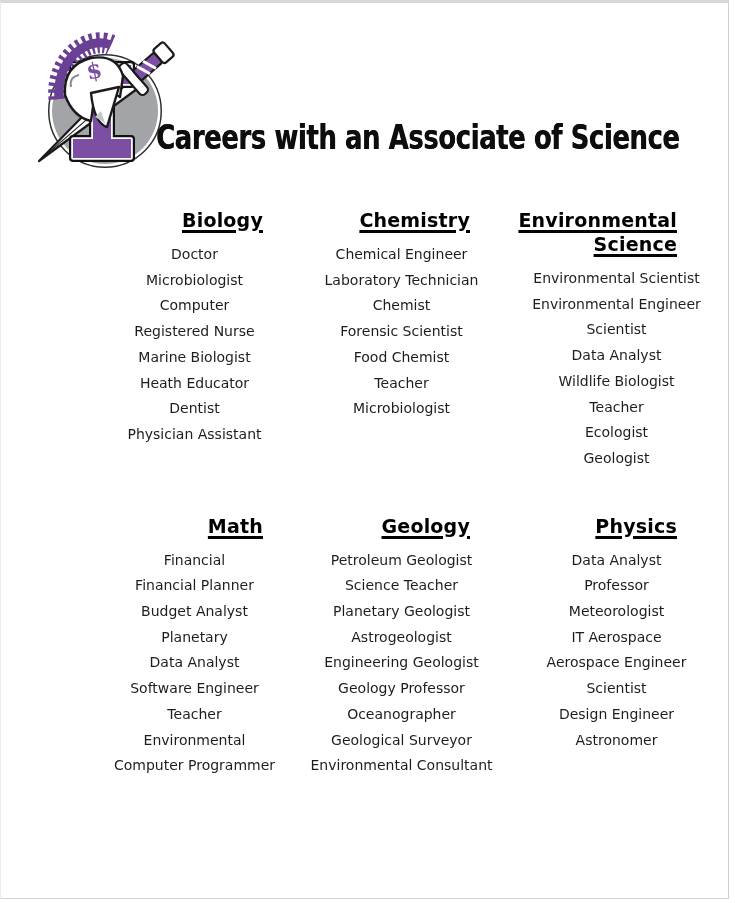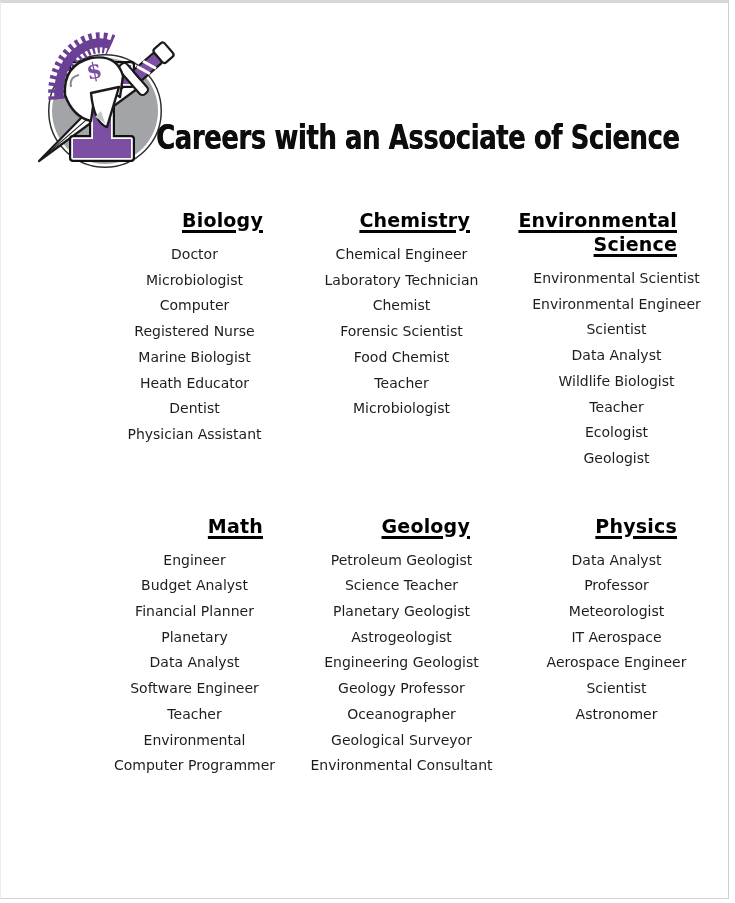--- a/index.html
+++ b/index.html
@@ -146,23 +146,23 @@
           <li>Wildlife Biologist</li>
           <li>Teacher</li>
           <li>Ecologist</li>
           <li>Geologist</li>
         </ul>
   </div>
 
   <div class="section">
     <h2>Math</h2>
     <ul>
-          <li>Engineer</li>
+          <li>Financial</li>
+          <li>Financial Planner</li>
           <li>Budget Analyst</li>
-          <li>Financial Planner</li>
           <li>Planetary</li>
           <li>Data Analyst</li>
           <li>Software Engineer</li>
           <li>Teacher</li>
           <li>Environmental</li>
           <li>Computer Programmer</li>
         </ul>
   </div>
 
   <div class="section">
@@ -182,17 +182,18 @@
 
   <div class="section">
     <h2>Physics</h2>
     <ul>
           <li>Data Analyst</li>
           <li>Professor</li>
           <li>Meteorologist</li>
           <li>IT Aerospace</li>
           <li>Aerospace Engineer</li>
           <li>Scientist</li>
+          <li>Design Engineer</li>
           <li>Astronomer</li>
         </ul>
   </div>
 </div>
 </div>
 
 </body></html>

